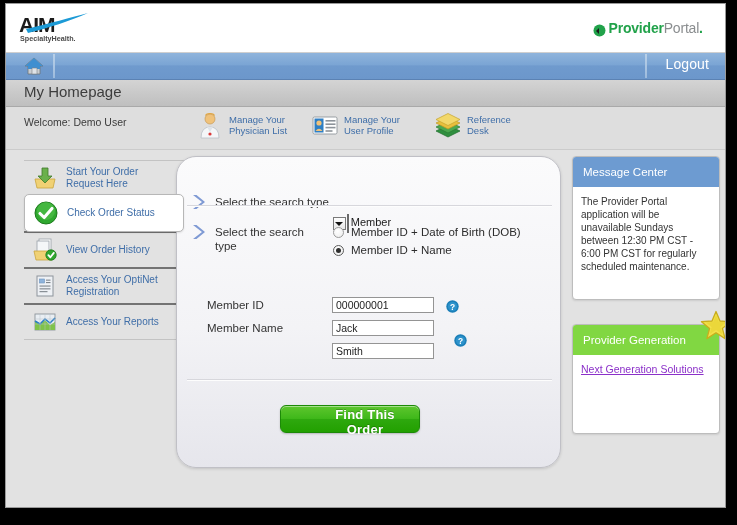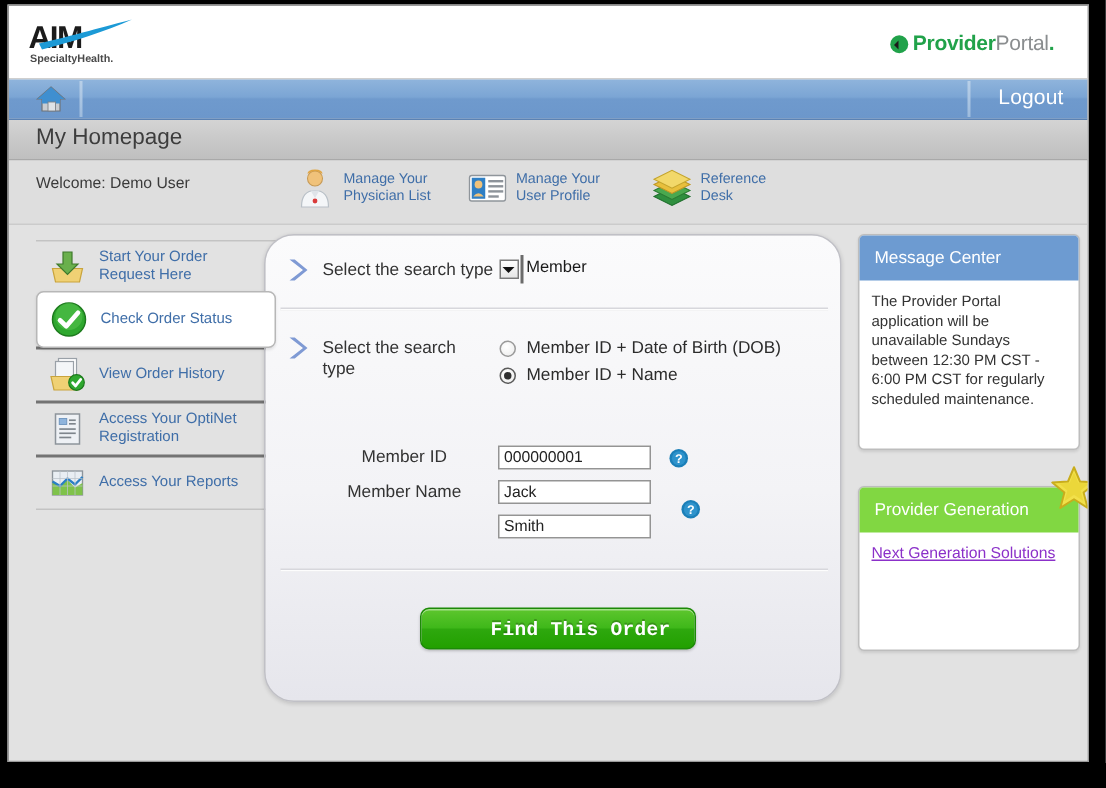--- a/index.html
+++ b/index.html
@@ -226,20 +226,21 @@
     width: 15px; height: 18px;
     margin-right: 9px;
     flex: 0 0 15px;
   }
   .lbl-strong {
     font-size: 11.5px;
     color: #333333;
   }
   .sel-wrap {
     margin-left: 18px;
+    margin-top: 44px;
   }
   .selbox {
     position: relative;
     width: 110px; height: 18px;
     border: 1px solid #6b6b6b;
     background: #ffffff;
     box-sizing: border-box;
   }
   .selbox .selval {
     position: absolute;
@@ -323,21 +324,20 @@
   
   .fieldrow {
     position: absolute;
     display: flex;
     align-items: center;
   }
   .field-label {
     font-size: 11.5px;
     color: #333333;
     width: 125px;
-    text-align: center;
   }
   .txt {
     width: 102px;
     height: 16px;
     box-sizing: border-box;
     border: 1px solid #949494;
     background: #ffffff;
     font-family: "Liberation Sans", sans-serif;
     font-size: 10.5px;
     color: #222222;
@@ -352,27 +352,27 @@
   .help {
     width: 13px; height: 13px;
     margin-left: 12px;
     flex: 0 0 13px;
   }
   .help.lower { position: absolute; left: 277px; top: 176px; margin: 0; }
 
   .btn-find {
     position: absolute;
     left: 103px; top: 248px;
-    width: 184px; height: 28px;
+    width: 140px; height: 28px;
     background: linear-gradient(to bottom, #5ec62e 0%, #3fb81a 48%, #2ea80e 52%, #22a000 100%);
     border: 1px solid #1c8a07;
     border-radius: 6px;
     box-shadow: inset 0 1px 0 rgba(255,255,255,0.45), 0 1px 2px rgba(0,0,0,0.22);
     color: #ffffff;
-    font-family: Liberation Mono, monospace;
+    font-family: Liberation Sans, sans-serif;
     font-size: 13px;
     font-weight: bold;
     letter-spacing: 0.2px;
     cursor: pointer;
     text-shadow: 0 -1px 0 rgba(0,0,0,0.22);
     padding-left: 36px;
   }
 
   
   .rail {

